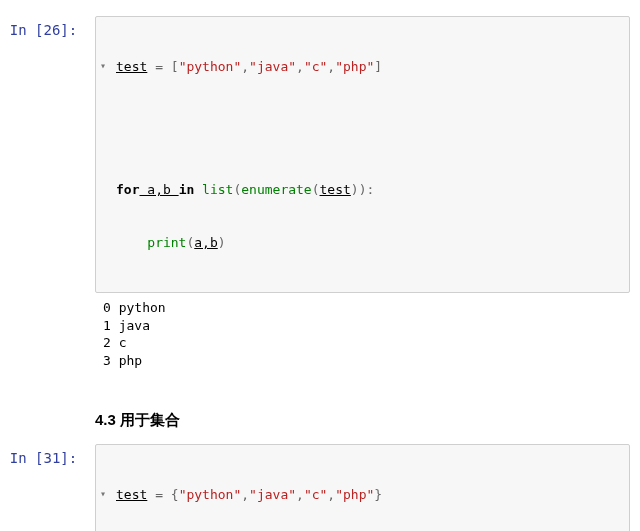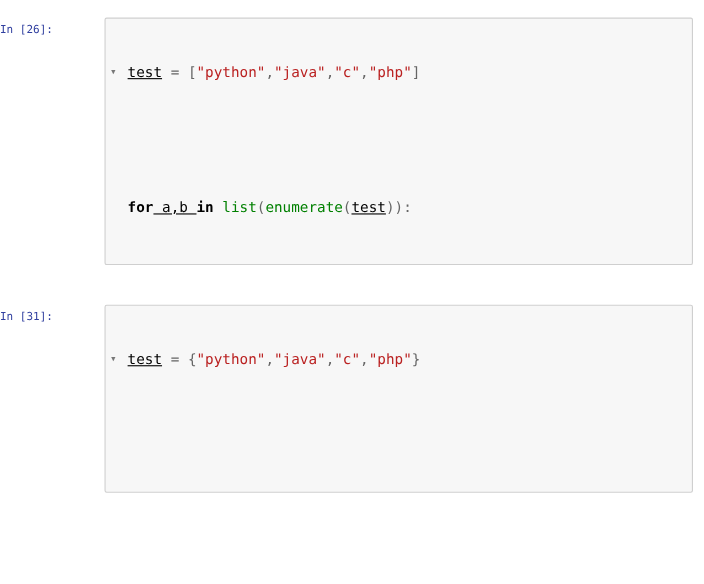--- a/index.html
+++ b/index.html
@@ -15,23 +15,23 @@
   .notebook {
     padding: 10px 0 20px 0;
   }
   .cell-row {
     display: flex;
     align-items: flex-start;
   }
   .prompt-col {
     width: 95px;
     flex: 0 0 95px;
-    text-align: left;
+    text-align: center;
     font-family: "DejaVu Sans Mono", Menlo, Consolas, monospace;
-    font-size: 10px;
+    font-size: 14px;
     color: #303F9F;
     padding-top: 6px;
     padding-right: 8px;
     box-sizing: border-box;
   }
   .prompt-col.output {
     color: #D84315;
   }
   .cell-body {
     flex: 1;
@@ -90,29 +90,42 @@
   </div>
 
   <div class="cell-row">
     <div class="prompt-col">In [26]:</div>
     <div class="cell-body">
       <div class="code-area">
         <span class="code-line"><span class="n">test</span><span class="op"> = </span><span class="op">[</span><span class="s">"python"</span><span class="op">,</span><span class="s">"java"</span><span class="op">,</span><span class="s">"c"</span><span class="op">,</span><span class="s">"php"</span><span class="op">]</span></span>
         <span class="code-line"> </span>
         <span class="toggle" style="top:44px;">▾</span>
         <span class="code-line"><span class="k">for</span><span class="n"> a,b </span><span class="k">in</span><span> </span><span class="nb">list</span><span class="op">(</span><span class="nb">enumerate</span><span class="op">(</span><span class="n">test</span><span class="op">)</span><span class="op">)</span><span class="op">:</span></span>
+        <span class="code-line"><span>    </span><span class="nb">print</span><span class="op">(</span><span class="n">a,b</span><span class="op">)</span></span>
       </div>
     </div>
   </div>
 
+  <div class="cell-row">
+    <div class="prompt-col output"></div>
+    <div class="cell-body">
+      <div class="out-area">0 python
+1 java
+2 c
+3 php</div>
+    </div>
+  </div>
 
   <div class="gap"></div>
 
   <div class="cell-row">
     <div class="prompt-col"></div>
+    <div class="cell-body">
+      <div class="heading">4.3 用于集合</div>
+    </div>
   </div>
 
   <div class="cell-row">
     <div class="prompt-col">In [31]:</div>
     <div class="cell-body">
       <div class="code-area">
         <span class="code-line"><span class="n">test</span><span class="op"> = </span><span class="op">{</span><span class="s">"python"</span><span class="op">,</span><span class="s">"java"</span><span class="op">,</span><span class="s">"c"</span><span class="op">,</span><span class="s">"php"</span><span class="op">}</span></span>
         
         <span class="toggle" style="top:44px;">▾</span>
         

